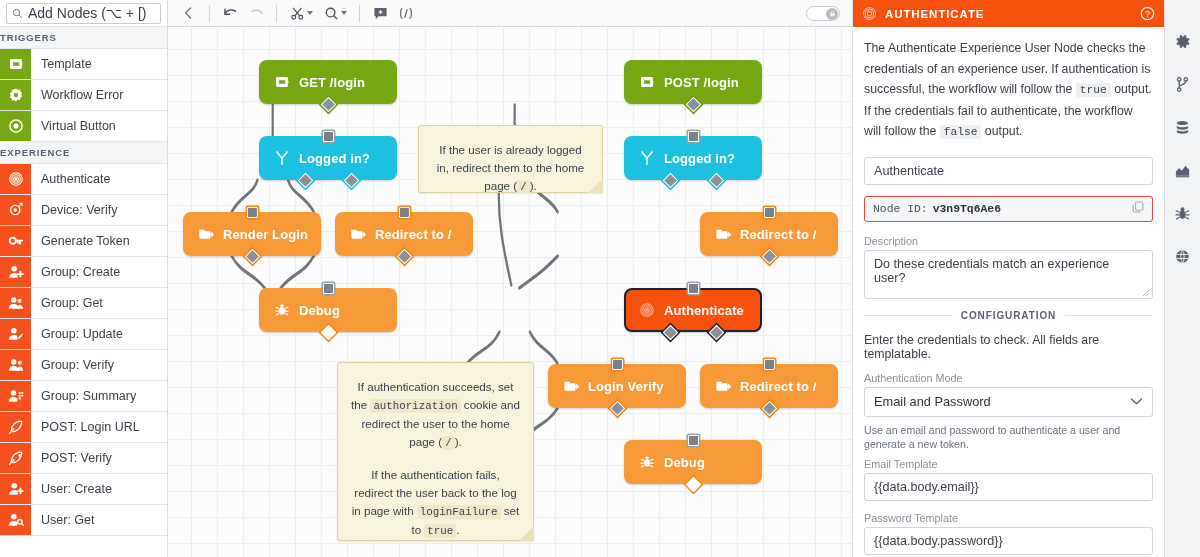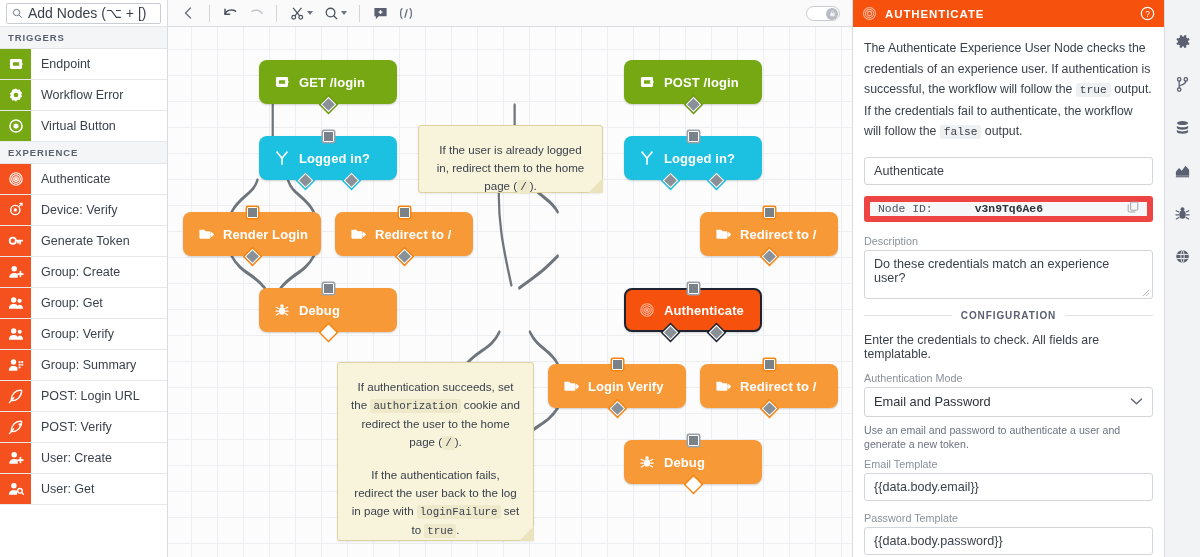--- a/index.html
+++ b/index.html
@@ -38,21 +38,21 @@
   .search-box input {
     border: 0; outline: 0; width: 100%;
     font-family: "Liberation Sans", sans-serif;
     font-size: 14px; color: #3b414b; background: transparent;
     padding: 0;
   }
   .search-box input::placeholder { color: #3b414b; opacity: 1; }
 
   .sec-header {
     height: 22px; display: flex; align-items: center;
-    padding-left: 8px;
+    padding-left: 0;
     font-size: 9.5px; letter-spacing: 0.9px;
     font-weight: bold; color: #5a6070;
     background: #f4f5f7;
     border-bottom: 1px solid #e3e5e9;
     text-transform: uppercase;
   }
   .node-item {
     height: 31px; display: flex; align-items: stretch;
     border-bottom: 1px solid #e6e8ec;
     background: #fff; cursor: pointer;
@@ -200,24 +200,24 @@
     color: #3b414b;
   }
   .fld-label { font-size: 10.8px; color: #8b909a; margin-bottom: 3px; }
   .input {
     height: 28px; border: 1px solid #d2d5da; border-radius: 3px;
     background: #fff; display: flex; align-items: center;
     padding: 0 9px; font-size: 12.6px; color: #3b414b;
     margin-bottom: 11px;
   }
   .nodeid {
-    height: 26px; border: 6px solid #ef4444; border-radius: 3px;
+    height: 26px; border: 1px solid #ef4444; border-radius: 3px;
     background: #f6f7f8; display: flex; align-items: center;
     padding: 0 8px; margin-bottom: 13px;
-    font-family: "Liberation Mono", monospace; font-size: 11.4px; color: #4b5260; gap: 37px;
+    font-family: "Liberation Mono", monospace; font-size: 11.4px; color: #4b5260;
   }
   .nodeid .idv { font-weight: bold; color: #2d323c; margin-left: 5px; }
   .nodeid .cp { margin-left: auto; cursor: pointer; }
   .textarea {
     height: 49px; border: 1px solid #d2d5da; border-radius: 3px;
     background: #fff; padding: 6px 9px;
     font-size: 12.6px; color: #3b414b; position: relative;
     margin-bottom: 11px;
   }
   .textarea .grip {
@@ -268,21 +268,21 @@
     <div id="palette-sections">
         <div class="sec-header">TRIGGERS</div>
         <div class="node-item">
           <div class="ic green">
             <svg width="16" height="16" viewBox="0 0 18 18">
               <rect x="2.2" y="3.4" width="13.6" height="11.2" rx="1.6" fill="#ffffff"></rect>
               <rect x="5.6" y="7" width="7.4" height="4" rx="0.6" fill="#75a812"></rect>
               <path d="M12.8 9 L15.8 9 M13.9 7.2 L15.9 9 L13.9 10.8" fill="none" stroke="#ffffff" stroke-width="1.5" stroke-linecap="round" stroke-linejoin="round"></path>
             </svg>
           </div>
-          <div class="lbl">Endpoint</div>
+          <div class="lbl">Template</div>
         </div>
         <div class="node-item">
           <div class="ic green">
             <svg width="16" height="16" viewBox="0 0 18 18">
               <path fill="#ffffff" d="M9 1.6 l2 1.5 2.4-.4 .6 2.4 2 1.4-1.2 2.1 1.2 2.1-2 1.4-.6 2.4-2.4-.4L9 16.4 7 14.9l-2.4.4-.6-2.4-2-1.4 1.2-2.1L2 7.3l2-1.4.6-2.4L5 3.1z"></path>
               <circle cx="9" cy="9" r="2.6" fill="#75a812"></circle>
             </svg>
           </div>
           <div class="lbl">Workflow Error</div>
         </div>
@@ -341,20 +341,30 @@
         <div class="node-item">
           <div class="ic orange">
             <svg width="16" height="16" viewBox="0 0 18 18">
               <circle cx="6.4" cy="5.6" r="3" fill="#ffffff"></circle>
               <path d="M1 15.4 C1 11.7 3.5 10.1 6.4 10.1 C9.3 10.1 11.8 11.7 11.8 15.4 Z" fill="#ffffff"></path>
               <circle cx="13" cy="6.6" r="2.4" fill="#ffffff"></circle>
               <path d="M10.6 15.4 C10.6 12.4 11.5 10.9 13 10.9 C14.9 10.9 17 12.3 17 15.4 Z" fill="#ffffff"></path>
             </svg>
           </div>
           <div class="lbl">Group: Get</div>
+        </div>
+        <div class="node-item">
+          <div class="ic orange">
+            <svg width="16" height="16" viewBox="0 0 18 18">
+              <circle cx="6.6" cy="5.4" r="3.1" fill="#ffffff"></circle>
+              <path d="M1 15.4 C1 11.6 3.6 10 6.6 10 C8 10 9.3 10.3 10.4 11 L10.4 15.4 Z" fill="#ffffff"></path>
+              <path d="M11.4 13.2 L15.8 8.4 L17 9.6 L12.6 14.4 L11 14.8 Z" fill="#ffffff"></path>
+            </svg>
+          </div>
+          <div class="lbl">Group: Update</div>
         </div>
         <div class="node-item">
           <div class="ic orange">
             <svg width="16" height="16" viewBox="0 0 18 18">
               <circle cx="6.4" cy="5.6" r="3" fill="#ffffff"></circle>
               <path d="M1 15.4 C1 11.7 3.5 10.1 6.4 10.1 C9.3 10.1 11.8 11.7 11.8 15.4 Z" fill="#ffffff"></path>
               <circle cx="13.2" cy="6.4" r="2.3" fill="#ffffff"></circle>
               <path d="M10.8 15.4 C10.8 12.3 11.7 10.8 13.2 10.8 C15 10.8 17 12.2 17 15.4 Z" fill="#ffffff"></path>
             </svg>
           </div>

